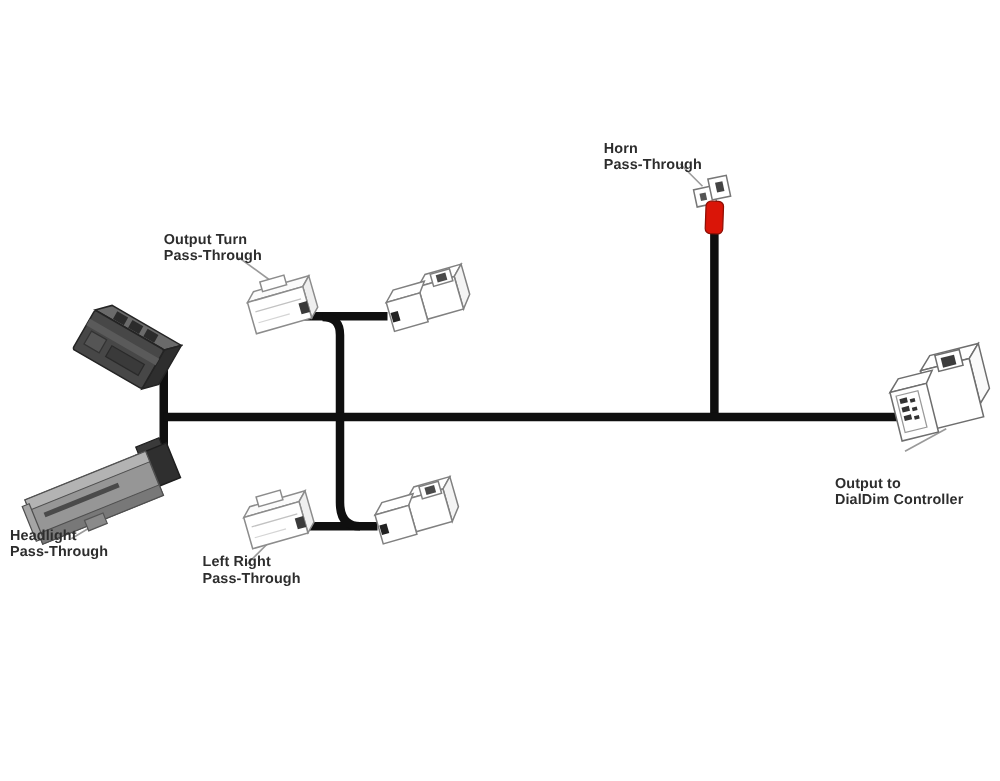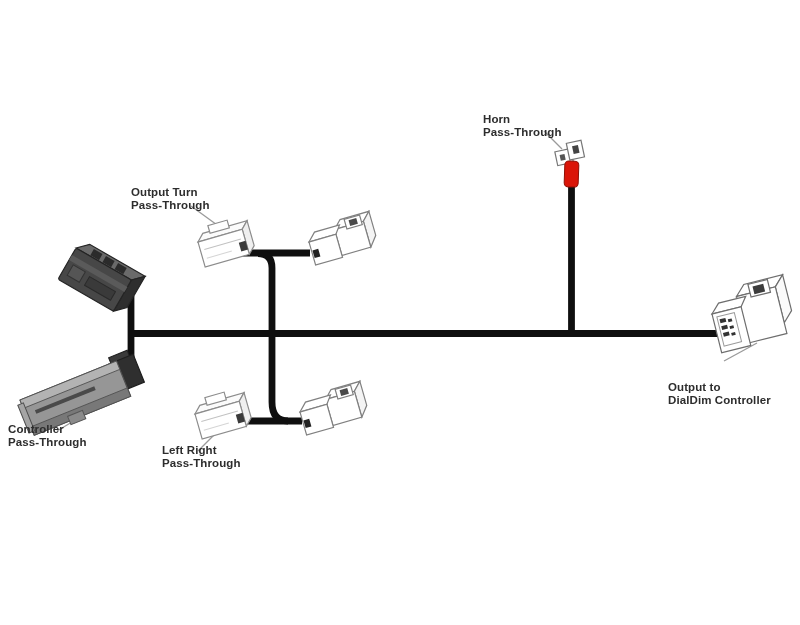--- a/index.html
+++ b/index.html
@@ -128,21 +128,21 @@
       <rect x="14" y="23" width="4" height="3" fill="#333333"></rect>
     </g>
   </svg>
 
   <div class="part-label" style="left:131px;top:186px;">Output Turn
 Pass-Through</div>
 
   <div class="part-label" style="left:483px;top:113px;">Horn
 Pass-Through</div>
 
-  <div class="part-label" style="left:8px;top:423px;">Controller
+  <div class="part-label" style="left:8px;top:423px;">Headlight
 Pass-Through</div>
 
   <div class="part-label" style="left:162px;top:444px;">Left Right
 Pass-Through</div>
 
   <div class="part-label" style="left:668px;top:357px;margin-top:24px;">Output to
 DialDim Controller</div>
 </div>
 
 </body></html>

